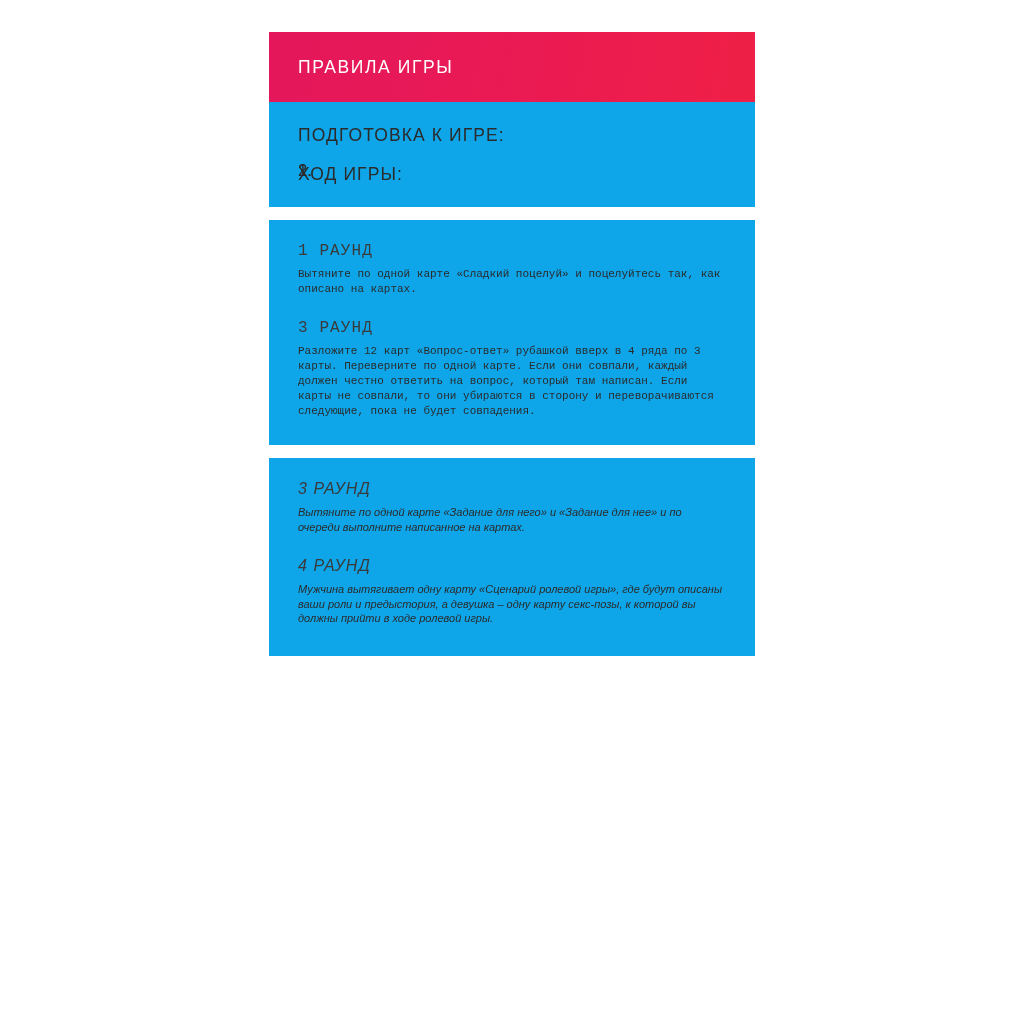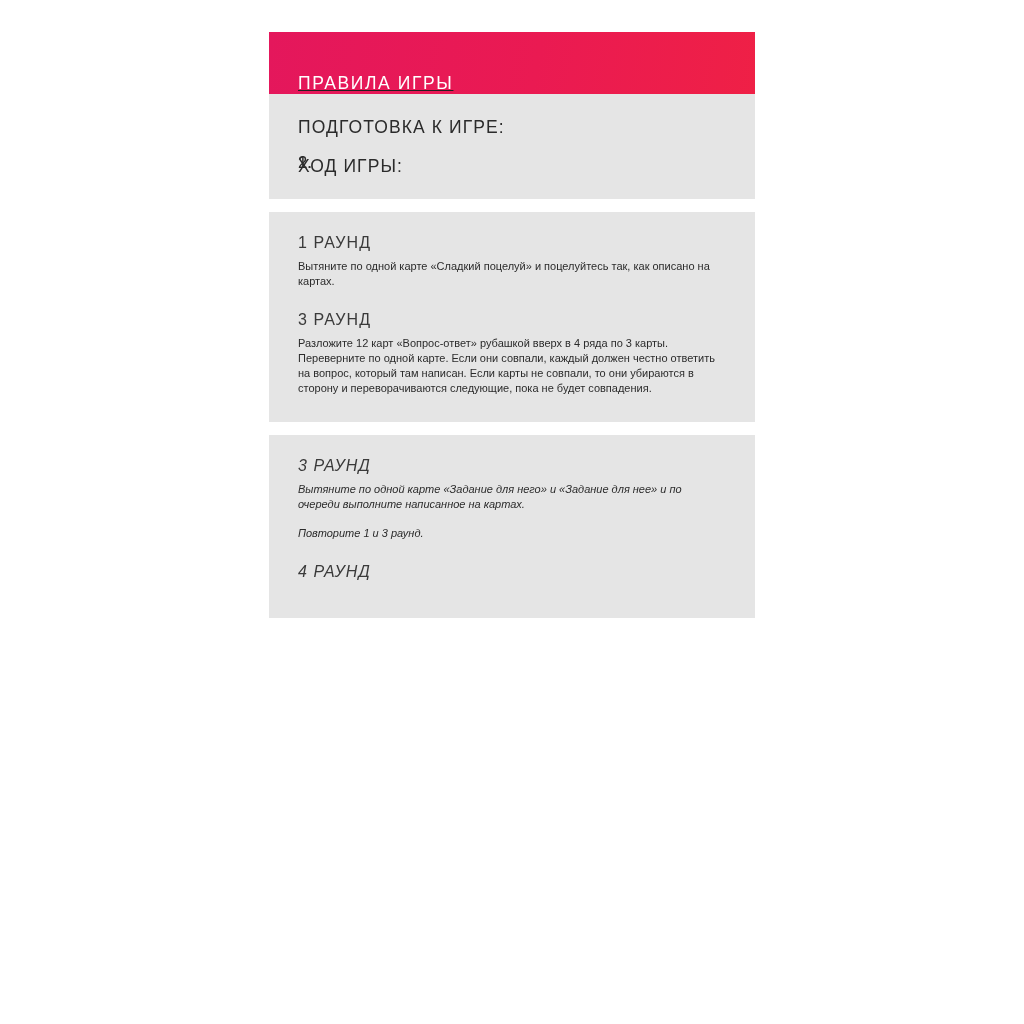--- a/index.html
+++ b/index.html
@@ -22,49 +22,49 @@
     top: 32px;
     width: 486px;
     height: 962px;
     background: #ffffff;
     display: flex;
     flex-direction: column;
   }
 
   
   .banner {
-    height: 62px;
+    height: 70px;
     background: linear-gradient(100deg, #e4175c 0%, #ea1a52 55%, #ef2046 100%);
     display: flex;
-    align-items: flex-end;
+    align-items: center;
     flex: 0 0 auto;
-    text-decoration: underline;
   }
   .banner-title {
     color: #ffffff;
     font-size: 17.5px;
     letter-spacing: 1.6px;
     padding-left: 29px;
     font-weight: 400;
   }
 
   
   .section {
     padding: 0 29px;
     box-sizing: border-box;
   }
-  .section.light { background: #e5e5e5; }
+  .section.light { background: #0ea5e9; }
 
   .sec-prep {
     padding-top: 23px;
     padding-bottom: 22px;
   }
   .sec-rounds-1 {
     padding-top: 22px;
     padding-bottom: 26px;
+    font-family: Liberation Mono, monospace;
   }
   .sec-rounds-2 {
     padding-top: 22px;
     padding-bottom: 30px;
     font-style: italic;
   }
   .gap-white {
     background: #ffffff;
     height: 13px;
     flex: 0 0 auto;
@@ -160,21 +160,21 @@
       <p class="round-body">Разложите 12 карт «Вопрос-ответ» рубашкой вверх в 4 ряда по 3 карты. Переверните по одной карте. Если они совпали, каждый должен честно ответить на вопрос, который там написан. Если карты не совпали, то они убираются в сторону и переворачиваются следующие, пока не будет совпадения.</p>
     </div>
   </div>
 
   <div class="gap-white"></div>
 
   <div class="section light sec-rounds-2">
     <div class="round">
       <h3 class="round-title">3 РАУНД</h3>
       <p class="round-body">Вытяните по одной карте «Задание для него» и «Задание для нее» и по очереди выполните написанное на картах.</p>
-      <p class="round-body">Повторите 1 и 3 раунд.</p>
     </div>
     <div class="round">
       <h3 class="round-title">4 РАУНД</h3>
+      <p class="round-body">Мужчина вытягивает одну карту «Сценарий ролевой игры», где будут описаны ваши роли и предыстория, а девушка – одну карту секс-позы, к которой вы должны прийти в ходе ролевой игры.</p>
     </div>
   </div>
 
   <div class="spacer-flex"></div>
 </div>
 
 </body></html>

